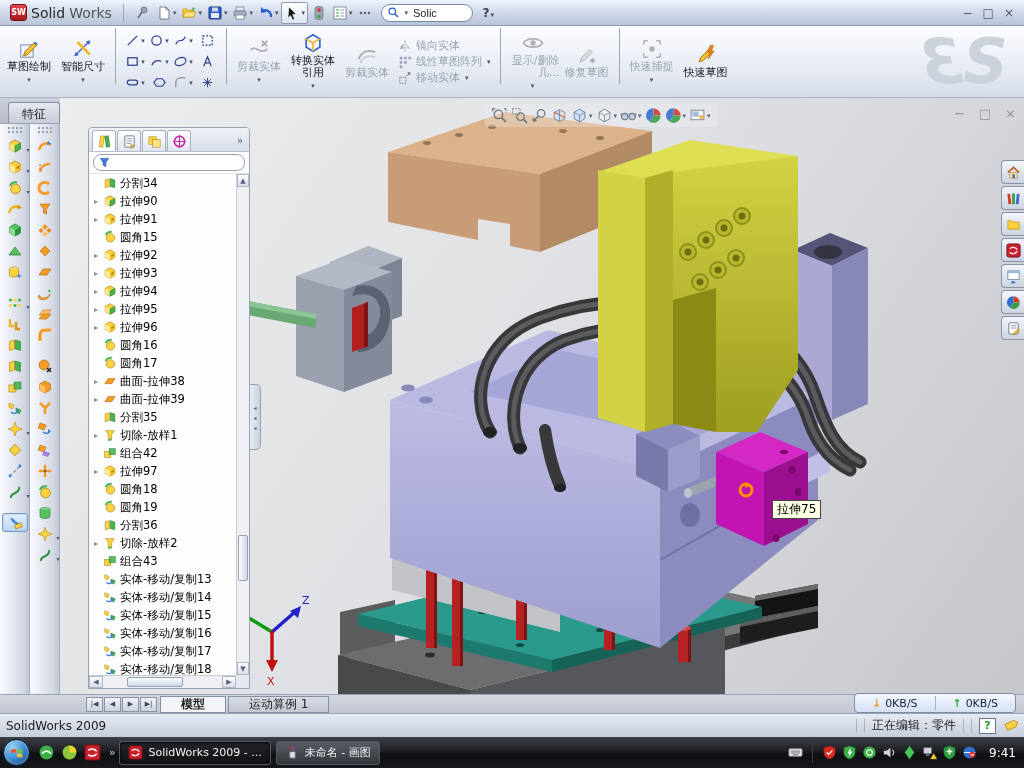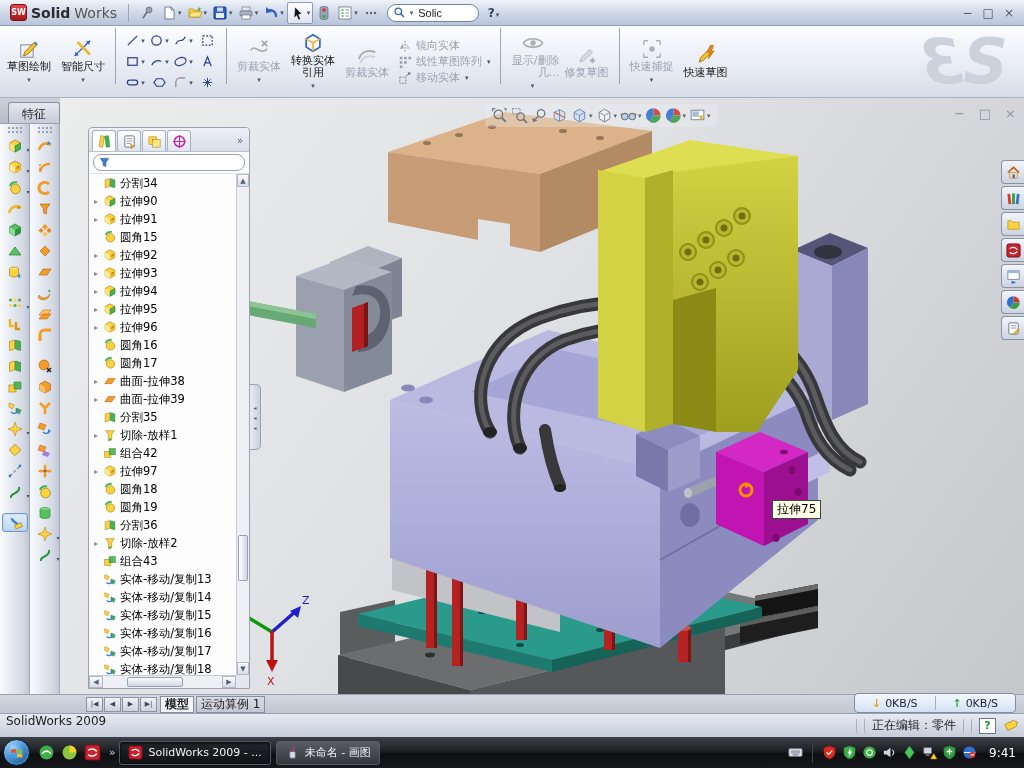--- a/index.html
+++ b/index.html
@@ -8,21 +8,21 @@
   .i{width:16px;height:16px;display:block;}
   .dd{font-size:7px;color:#49536a;margin-left:1px;}
   
   #titlebar{position:absolute;left:0;top:0;width:1024px;height:26px;
     background:linear-gradient(#f0f4fb,#cdd6e6 55%,#b9c5da);border-bottom:1px solid #8e9bb4;
     display:flex;align-items:center;padding:0 4px;}
   #logo{display:flex;align-items:center;gap:4px;padding:0 6px;}
   #logo .badge{width:17px;height:17px;border-radius:3px;background:linear-gradient(#e34a50,#a5161c);
     color:#fff;font-size:8px;font-weight:bold;display:flex;align-items:center;justify-content:center;
     border:1px solid #7c0f14;}
-  #logo .b1{font-weight:bold;color:#2b2b2b;font-size:14px;}
+  #logo .b1{font-weight:normal;color:#2b2b2b;font-size:14px;}
   #logo .b2{color:#555;font-size:14px;}
   .vsep{width:1px;height:18px;background:#9aa6bc;margin:0 5px;}
   #menus{display:flex;}
   .mi{padding:3px 11px;color:#1a1a1a;cursor:default;}
   #stdtb{display:flex;align-items:center;gap:1px;margin-left:4px;}
   .stb{display:flex;align-items:center;padding:2px 2px;border-radius:2px;}
   .stb.boxed{border:1px solid #8e9bb4;background:linear-gradient(#fff,#dde4f0);}
   #search-pill{display:flex;align-items:center;gap:3px;width:92px;height:18px;margin-left:6px;
     border:1px solid #7588a6;border-radius:9px;background:#fff;padding:0 5px;}
   #search-pill input{border:none;outline:none;width:48px;font-size:11px;color:#222;background:transparent;}
@@ -115,32 +115,32 @@
     background:linear-gradient(#fdfdfe,#cfd6e4);}
   .sbcorner{position:absolute;right:0;bottom:0;width:13px;height:13px;background:#e4e7ee;}
   #splitter{position:absolute;left:161px;top:256px;width:11px;height:66px;background:linear-gradient(90deg,#e8ecf3,#c9d0de);
     border:1px solid #98a0b2;border-left:none;border-radius:0 5px 5px 0;display:flex;flex-direction:column;
     align-items:center;justify-content:center;gap:3px;color:#56617a;font-size:6px;}
   
   #dtabrow{position:absolute;left:0;top:694px;width:1024px;height:19px;background:linear-gradient(#d3d7e0,#c2c6d1);
     border-top:1px solid #9aa2b4;display:flex;align-items:center;padding-left:86px;}
   .navb{width:17px;height:15px;margin-right:1px;border:1px solid #8b93a6;background:linear-gradient(#f0f2f7,#cdd2de);
     display:flex;align-items:center;justify-content:center;font-size:7px;color:#3c465e;}
-  .dtab{height:17px;padding:1px 4px;font-size:12px;color:#222;border:1px solid #868ea2;
+  .dtab{height:17px;padding:1px 20px;font-size:12px;color:#222;border:1px solid #868ea2;
     background:linear-gradient(#d8dce5,#c2c7d3);margin-left:2px;display:flex;align-items:center;}
   .dtab.active{background:#f2f4f8;font-weight:bold;}
   #netmon{position:absolute;right:8px;top:-2px;width:162px;height:20px;border:1px solid #7d8ea8;border-radius:4px;
     background:linear-gradient(#f4f8fe,#d4e0f2);display:flex;align-items:center;font-size:11px;color:#15233c;z-index:5;}
   #netmon .half{flex:1;display:flex;align-items:center;justify-content:center;gap:4px;}
   #netmon .div{width:1px;height:14px;background:#9fb0c8;}
   .arr-dn{color:#e8a020;font-weight:bold;} .arr-up{color:#2daa3c;font-weight:bold;}
   
   #statusbar{position:absolute;left:0;top:713px;width:1024px;height:24px;
     background:linear-gradient(#e6eaf2,#c6cdda);border-top:1px solid #98a0b2;
-    display:flex;padding:0 6px;color:#1c1c1c;}
+    display:flex;align-items:center;padding:0 6px;color:#1c1c1c;}
   #status-right{margin-left:auto;display:flex;align-items:center;gap:7px;}
   .ssep{width:1px;height:14px;background:#a8b0c2;}
   #helpbox{width:17px;height:16px;border:1px solid #6a7690;background:#fff;color:#1d9a28;font-weight:bold;
     font-size:11px;display:flex;align-items:center;justify-content:center;}
   
   #taskbar{position:absolute;left:0;top:737px;width:1024px;height:31px;
     background:linear-gradient(#3d4046 0%,#1d1f23 45%,#0e0f12 55%,#17181c 100%);display:flex;align-items:center;}
   #startorb{width:27px;height:27px;border-radius:50%;margin:0 8px 0 3px;position:relative;
     background:radial-gradient(circle at 35% 30%,#9fd4f6,#3f8fd6 45%,#14538e 75%,#0a2c55);
     border:1px solid #0a2540;box-shadow:inset 0 0 4px rgba(255,255,255,.6);}

